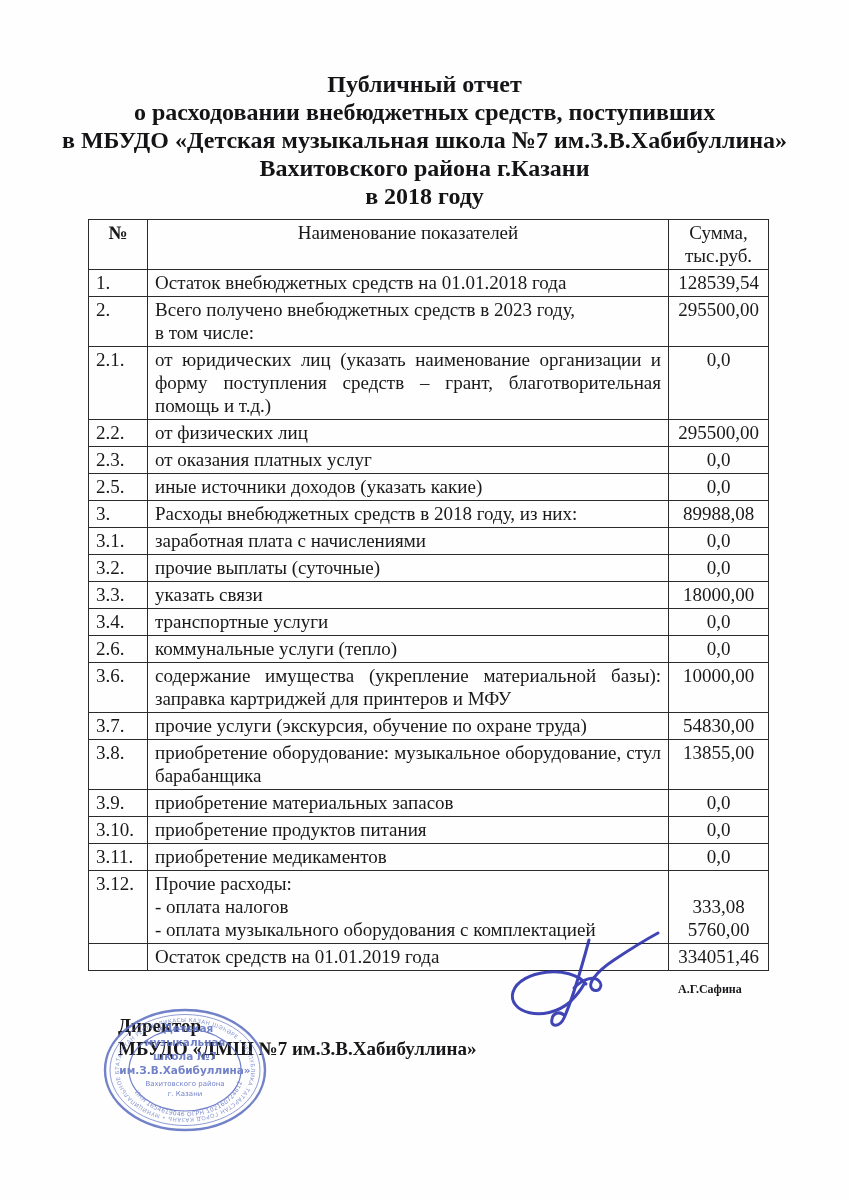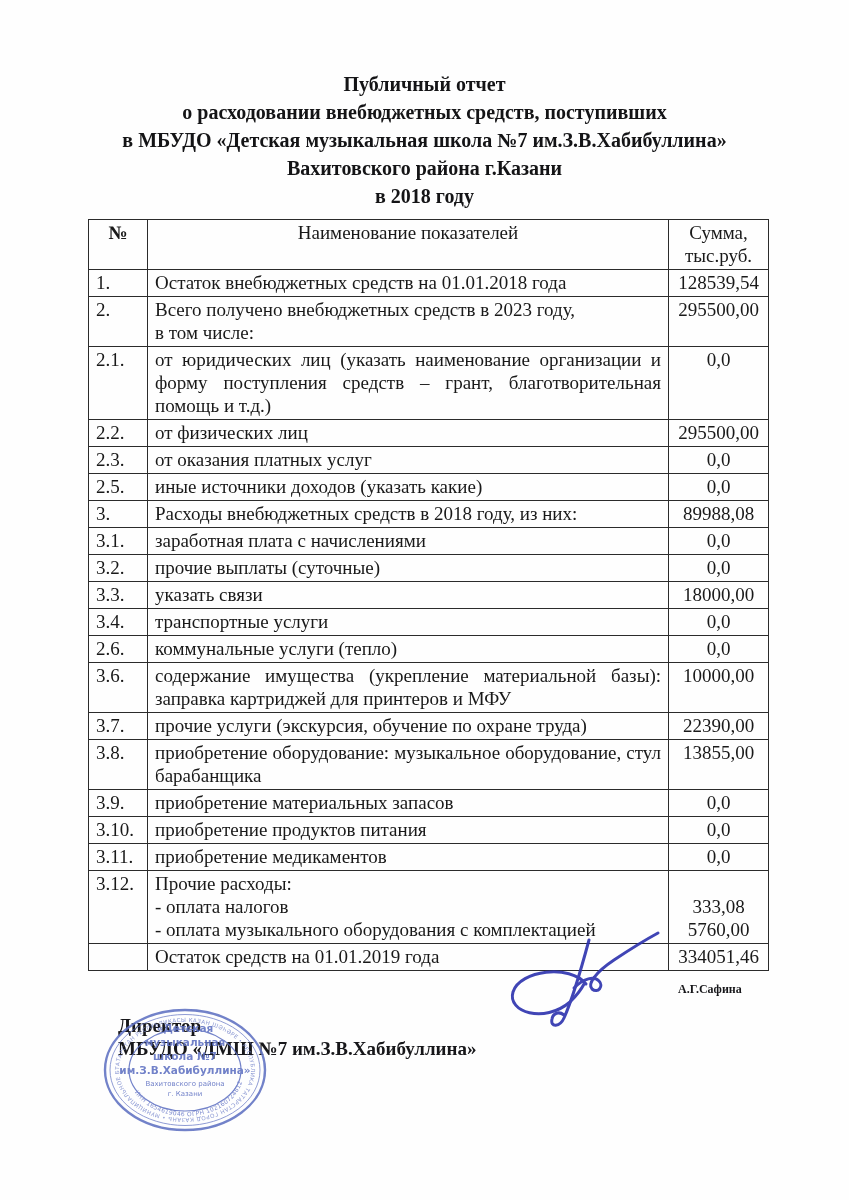--- a/index.html
+++ b/index.html
@@ -9,21 +9,21 @@
     background:#fefefe;
     font-family:"Liberation Serif","DejaVu Serif",serif;
     color:#1d1d1f;
     overflow:hidden;
   }
   
   .title-block{
     padding-top:70px;
     text-align:center;
     font-weight:bold;
-    font-size:20px;
+    font-size:24px;
     line-height:28px;
     color:#141416;
   }
   
   table.report{
     border-collapse:collapse;
     margin:9px 0 0 88px;
     width:676px;
     table-layout:fixed;
     font-size:19px;
@@ -225,21 +225,21 @@
           </td>
         </tr>
         <tr>
           <td class="col-num">
             <div class="cl">3.7.</div>
           </td>
           <td class="col-name">
             <div class="cl">прочие услуги (экскурсия,  обучение по охране труда)</div>
           </td>
           <td class="col-sum">
-            <div class="cl">22390,00</div>
+            <div class="cl">54830,00</div>
           </td>
         </tr>
         <tr>
           <td class="col-num">
             <div class="cl">3.8.</div>
           </td>
           <td class="col-name">
             <div class="cl">приобретение оборудование: музыкальное оборудование, стул барабанщика</div>
           </td>
           <td class="col-sum">

